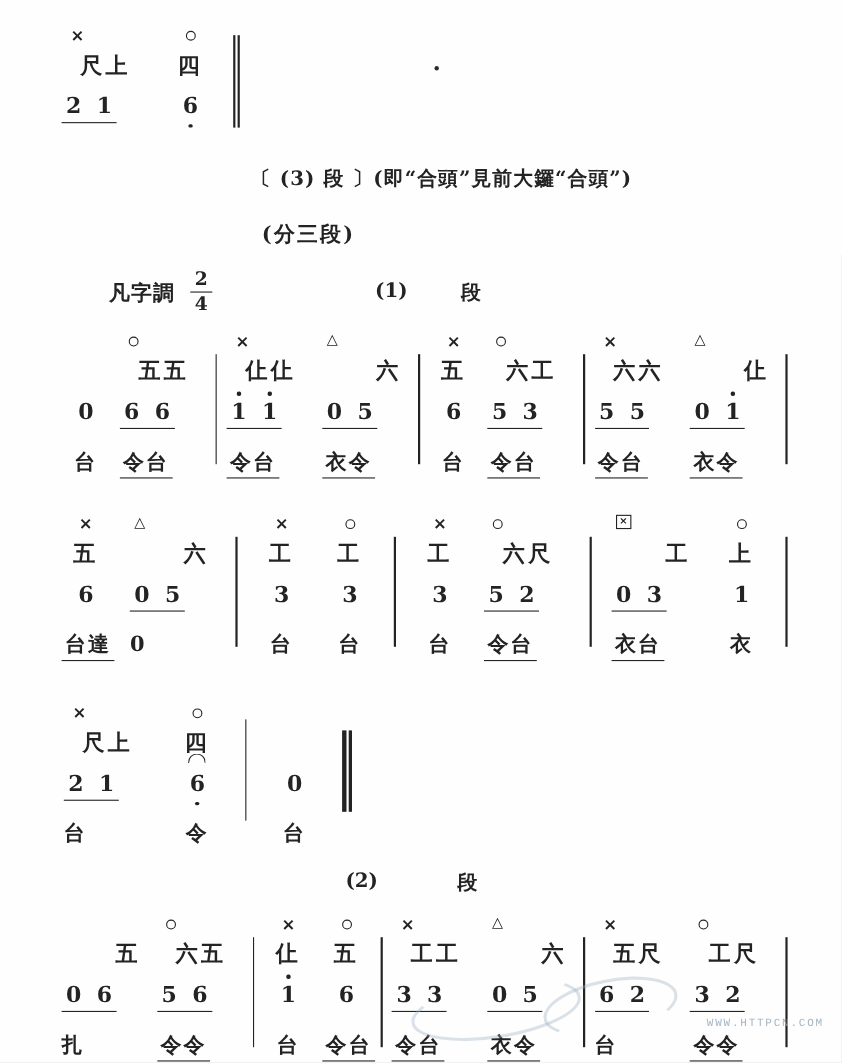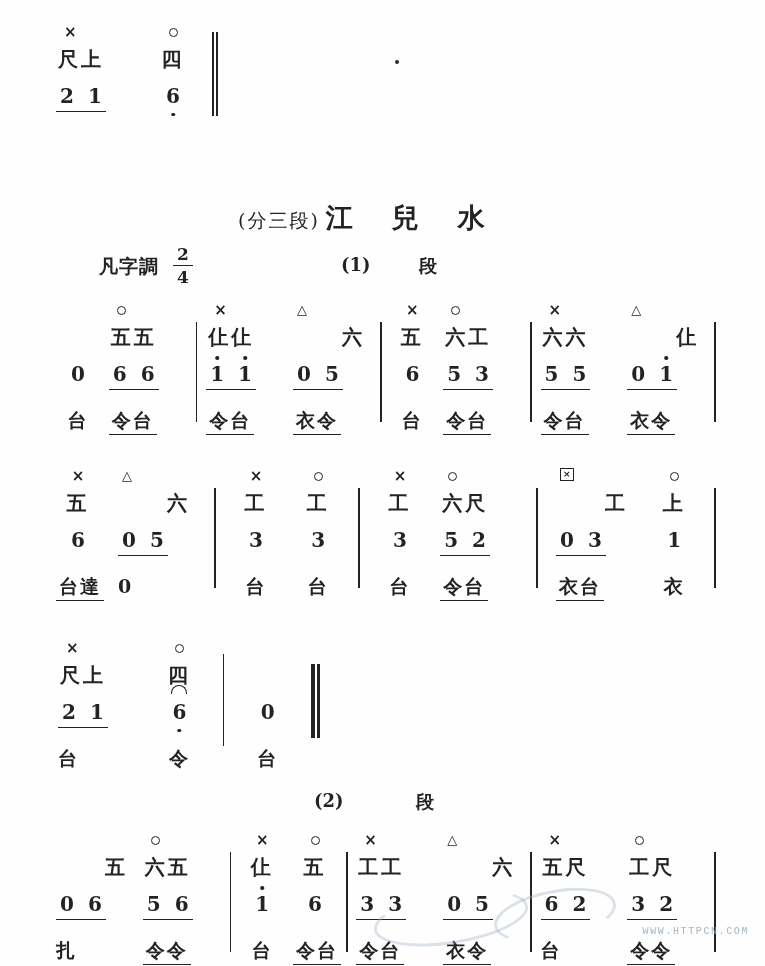--- a/index.html
+++ b/index.html
@@ -9,21 +9,21 @@
     font-family:"DejaVu Serif","Liberation Serif",serif;
   }
   
   .heading3{
     position:absolute; left:228px; top:150px;
     font-size:18px; font-weight:700; letter-spacing:1px; white-space:nowrap;
   }
   .title-row{
     position:absolute; left:238px; top:200px; display:flex; align-items:baseline; white-space:nowrap;
   }
-  .title-prefix{font-size:19px; font-weight:400; letter-spacing:2px;}
+  .title-prefix{font-size:19px; font-weight:700; letter-spacing:2px;}
   .title-name{font-size:27px; font-weight:700; letter-spacing:6px; margin-left:6px;}
   .keyline{position:absolute; left:13px; top:244px; width:760px; height:48px;}
   .key-name{position:absolute; left:86px; top:10px; font-size:19px; font-weight:700; letter-spacing:1px;}
   .frac{position:absolute; left:160px; top:0; display:inline-flex; flex-direction:column; align-items:center; font-size:17px; font-weight:700; line-height:20px;}
   .frac .num{border-bottom:1.8px solid #232323; padding:0 4px 1px;}
   .frac .den{padding-top:1px;}
   .sec1-no{position:absolute; left:328px; top:10px; font-size:18px; font-weight:700;}
   .sec1-label{position:absolute; left:406px; top:10px; font-size:18px; font-weight:700;}
   .heading2{position:absolute; left:0; top:790px; width:765px; height:30px;}
   .sec2-no{position:absolute; left:314px; top:0; font-size:18px; font-weight:700;}
@@ -36,21 +36,21 @@
   .sys-2{left:56px; top:468px; width:660px;}
   .sys-3{left:58px; top:640px; width:262px;}
   .sys-4{left:56px; top:832px; width:660px;}
   .cell{flex:0 0 auto;}
   .beat{display:flex; flex-direction:column; width:44px;}
   .beat.wide{width:78px;}
   .mark-row{height:22px; text-align:center;}
   .beat.wide .mark-row{text-align:left; padding-left:8px;}
   .beat.gc-right .mark-row{text-align:left; padding-left:4px;}
   .gc-row{height:28px; line-height:26px; font-size:20px; font-weight:700; letter-spacing:3px; text-align:center; white-space:nowrap;}
-  .beat.wide .gc-row{text-align:left; padding-left:2px;}
+  .beat.wide .gc-row{text-align:center; padding-left:2px;}
   .beat.gc-right .gc-row{text-align:right; padding-right:6px;}
   .jp-row{height:34px; margin-top:10px; text-align:center;}
   .beat.wide .jp-row{text-align:left;}
   .jgroup{display:inline-flex; column-gap:14px; align-items:flex-start;}
   .jgroup.beamed{border-bottom:1.8px solid #232323; padding:0 4px 3px;}
   .syl-row{height:28px; margin-top:12px; text-align:center; white-space:nowrap;}
   .beat.wide .syl-row{text-align:left;}
   .sgroup{display:inline-block; font-size:19px; font-weight:700; letter-spacing:2px; line-height:24px;}
   .sgroup.beamed{border-bottom:1.8px solid #232323; padding:0 3px 2px;}
   .note{position:relative; display:inline-block;}
@@ -107,24 +107,24 @@
           </span></div>
       </div>
       <div class="cell bar double">
         <div class="ln"></div>
         <div class="ln"></div>
       </div>
     </div>
 
   <div class="speck"></div>
 
+  <div class="heading3">〔 (3) 段 〕(即“合頭”見前大鑼“合頭”)</div>
 
   <div class="title-row">
     <span class="title-prefix">(分三段)</span>
-    <span class="title-name">江　兒　水</span>
   </div>
 
   <div class="keyline">
     <span class="key-name">凡字調</span>
     <span class="frac">
       <span class="num">2</span>
       <span class="den">4</span>
     </span>
     <span class="sec1-no">(1)</span>
     <span class="sec1-label">段</span>

